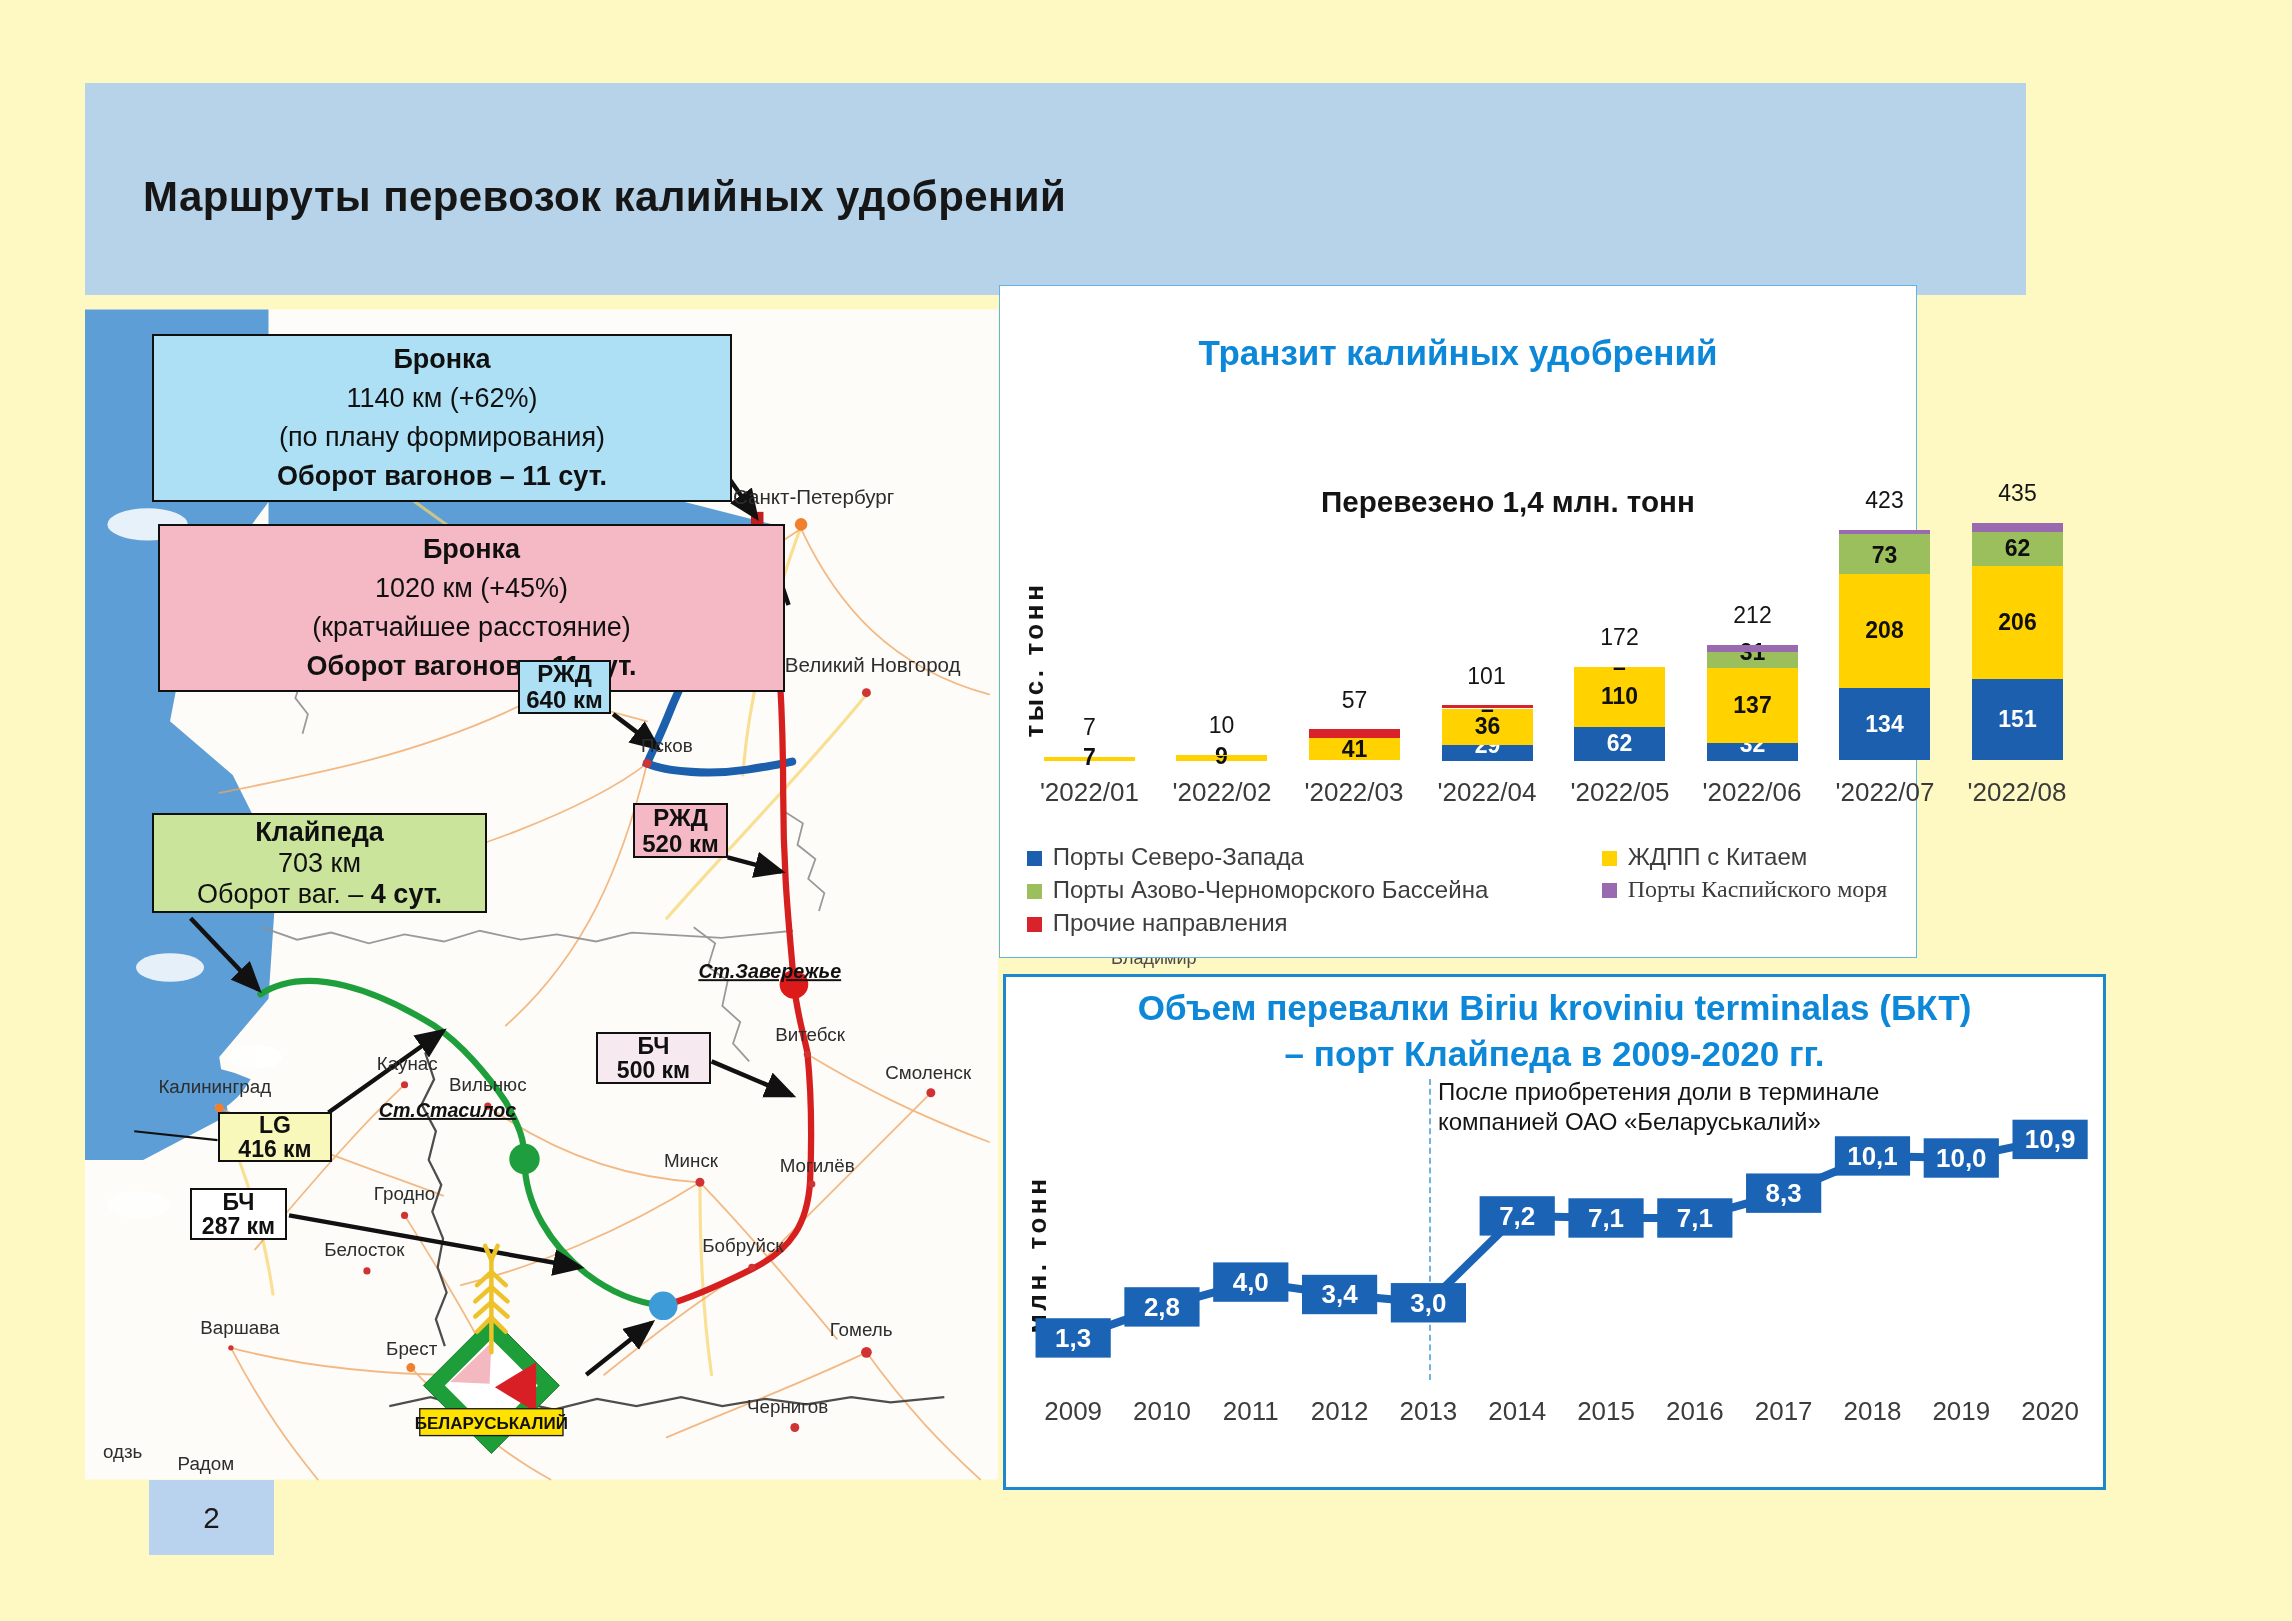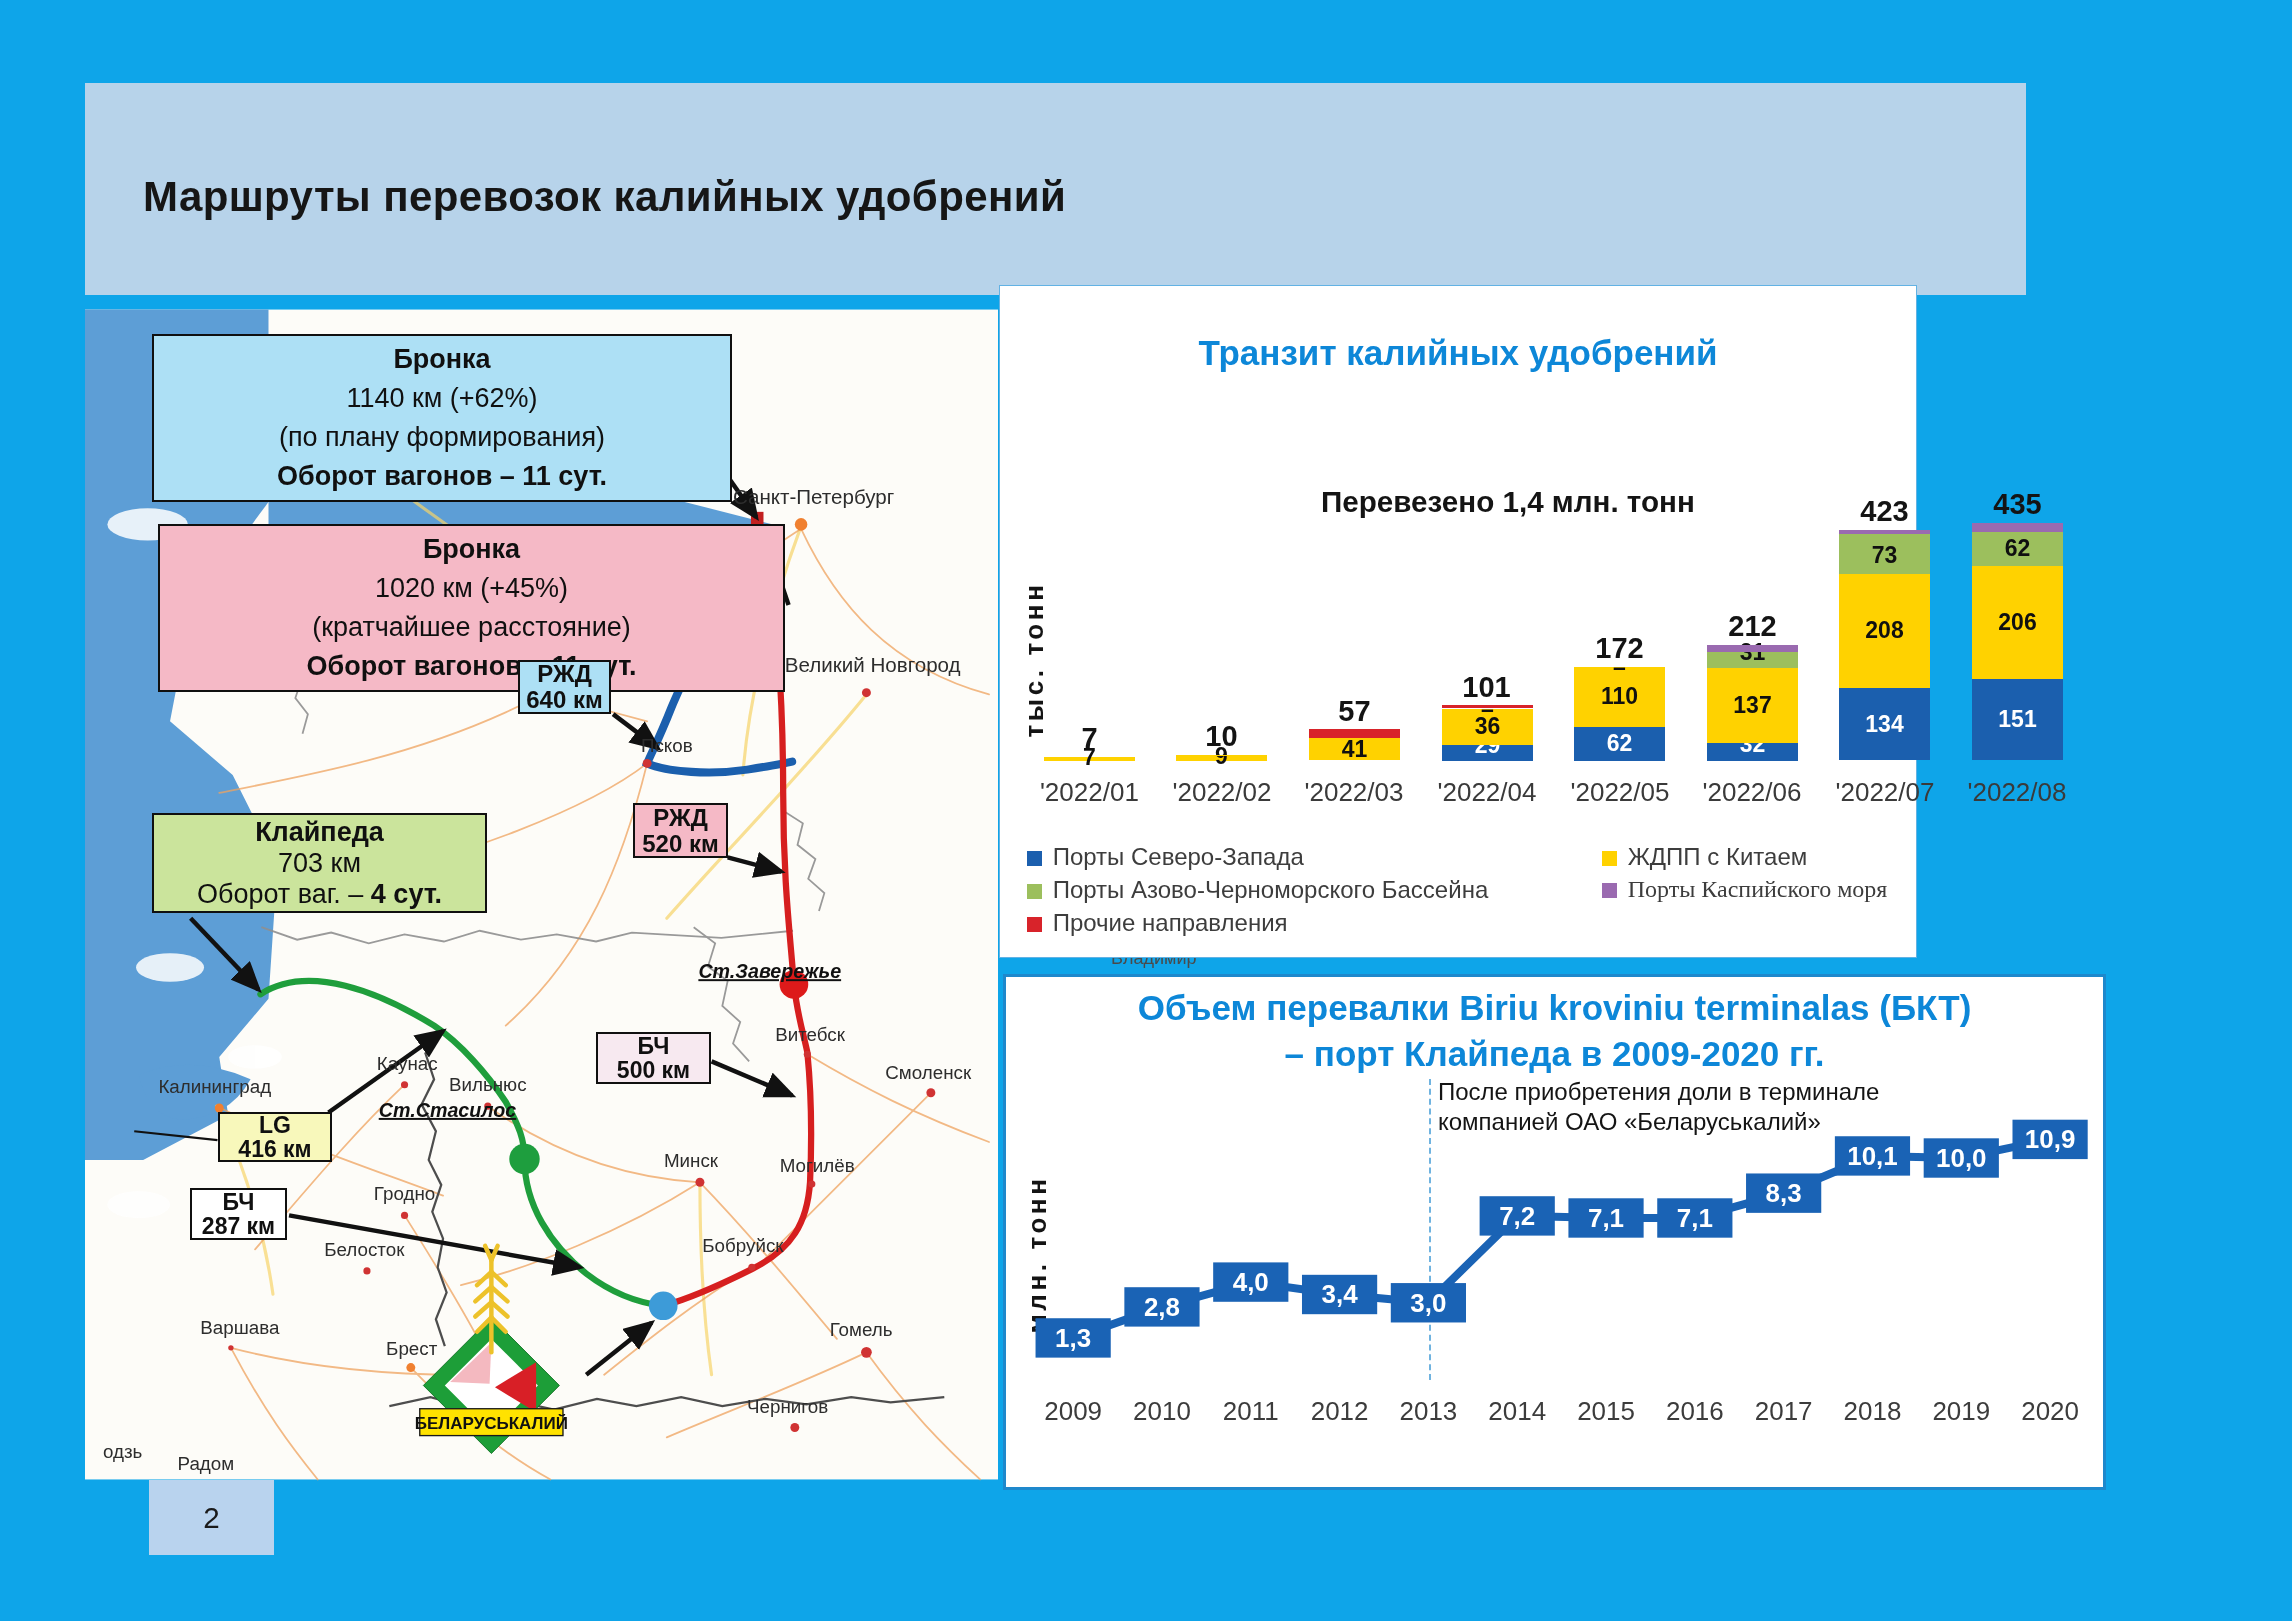--- a/index.html
+++ b/index.html
@@ -1,16 +1,16 @@
 <!DOCTYPE html>
 <html style="font-size:14.3px"><head>
 <meta charset="utf-8">
 <style>
   html,body{margin:0;padding:0;background:#fff;}
-  .slide{position:relative;width:2293px;height:1621px;background:#0ea5e9;
+  .slide{position:relative;width:2293px;height:1621px;background:#fef9c3;
          font-family:"Liberation Sans","DejaVu Sans",sans-serif;overflow:hidden;color:#141414;}
   
   .banner{position:absolute;left:85px;top:83px;width:1941px;height:212px;background:#b7d3ea;}
   .banner h1{margin:0;position:absolute;left:58px;top:90px;font-size:42px;font-weight:700;color:#161616;letter-spacing:0.4px;}
   
   #map-wrap{position:absolute;left:85px;top:309px;width:913px;height:1171px;}
   #map-svg{overflow:visible;}
   .city-t{font-size:21px;font-weight:500;fill:#2d2d2d;}
   .city-big{font-size:23px;}
   .station-t{font-size:22px;font-weight:700;font-style:italic;fill:#111;text-decoration:underline;}
@@ -32,21 +32,21 @@
   .ct{position:absolute;left:0;width:100%;text-align:center;font-weight:700;font-size:35px;color:#0d87d8;}
   .ct1a{top:47px;} .ct1b{top:93px;}
   .ct2a{top:10.7px;} .ct2b{top:57px;}
   .sub{position:absolute;left:321px;top:199px;font-size:29.6px;font-weight:700;color:#141414;}
   .ylab{position:absolute;width:233px;text-align:center;transform:rotate(-90deg);
         font-weight:700;font-size:26px;letter-spacing:3.6px;color:#141414;}
   .ylab1{left:-82px;top:358px;} .ylab2{left:-85px;top:262px;}
   #bars-layer{position:absolute;left:0;top:0;width:1106px;height:673px;}
   .bar-seg{position:absolute;}
   .seg-label{position:absolute;text-align:center;font-weight:700;font-size:23px;color:#101010;}
-  .bar-total{position:absolute;width:107px;text-align:center;font-weight:700;font-size:29px;color:#141414;margin-top:8px;}
+  .bar-total{position:absolute;width:107px;text-align:center;font-weight:400;font-size:23px;color:#141414;}
   .bar-month{position:absolute;width:134px;text-align:center;font-size:26px;color:#3a3a3a;}
   .lg-item{position:absolute;font-size:24px;color:#3d3d3d;white-space:nowrap;}
   .lg-sw{display:inline-block;width:15px;height:15px;margin-right:10.7px;vertical-align:-0.9px;}
   .anno{position:absolute;left:432px;top:100px;font-size:24px;color:#141414;line-height:30px;}
   .dash-v{position:absolute;left:423px;top:102px;height:301px;width:0;border-left:2.7px dashed #6fb3e0;}
   #line-svg{position:absolute;left:0;top:0;}
   #vladimir{position:absolute;left:1111px;top:948px;font-size:18px;color:#4a4a4a;}
   #page-num{position:absolute;left:149px;top:1480px;width:125px;height:75px;background:#b9d3ee;
             display:flex;align-items:center;justify-content:center;font-size:29.6px;color:#1a1a1a;}
 </style>

